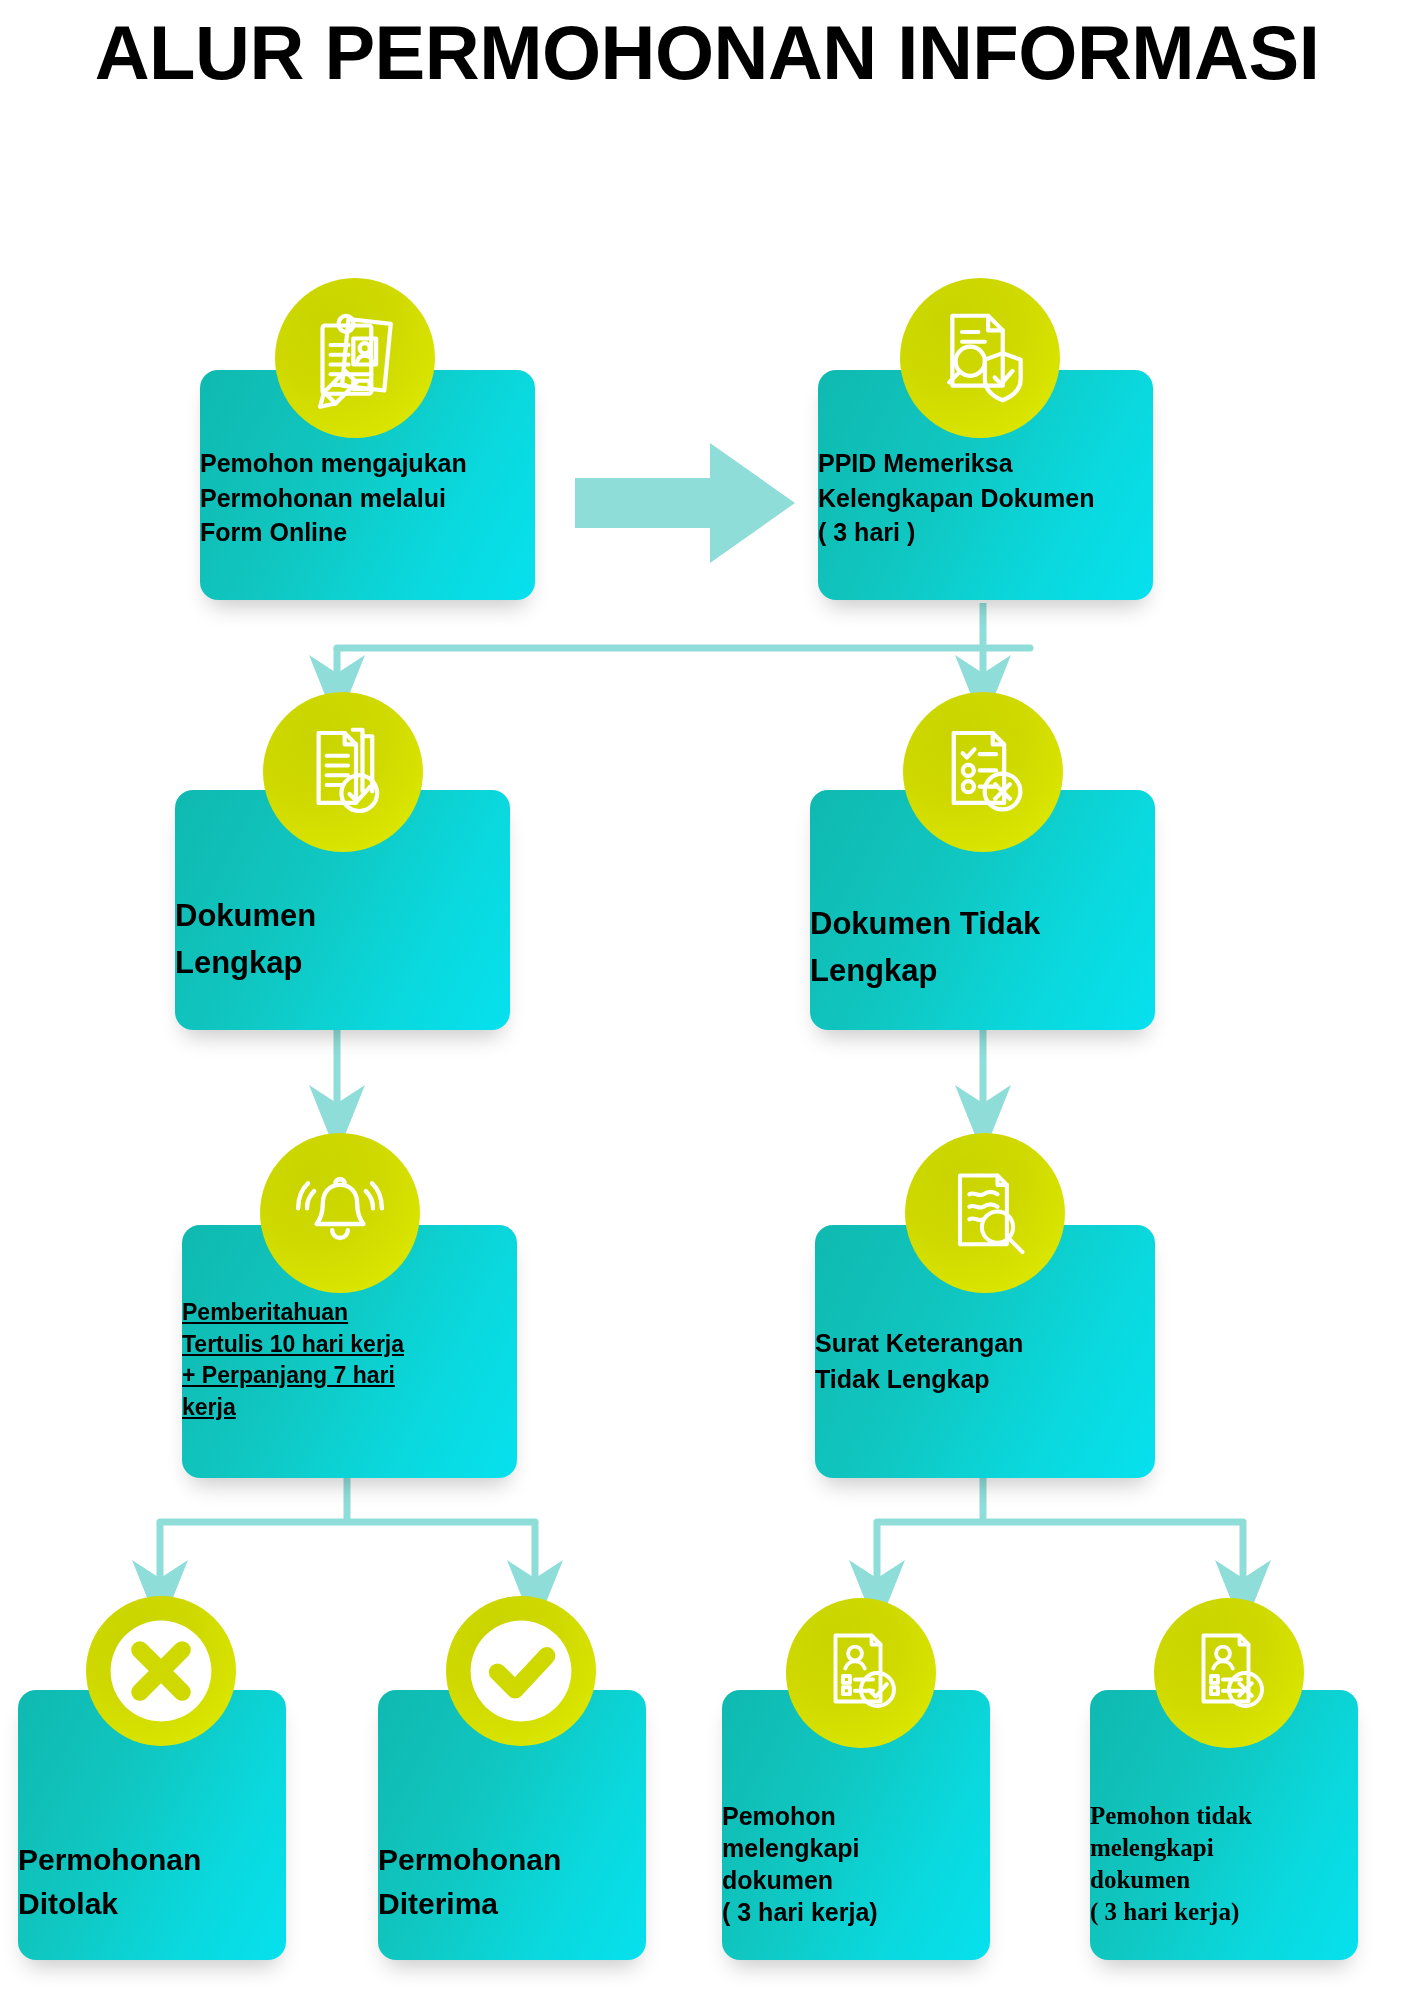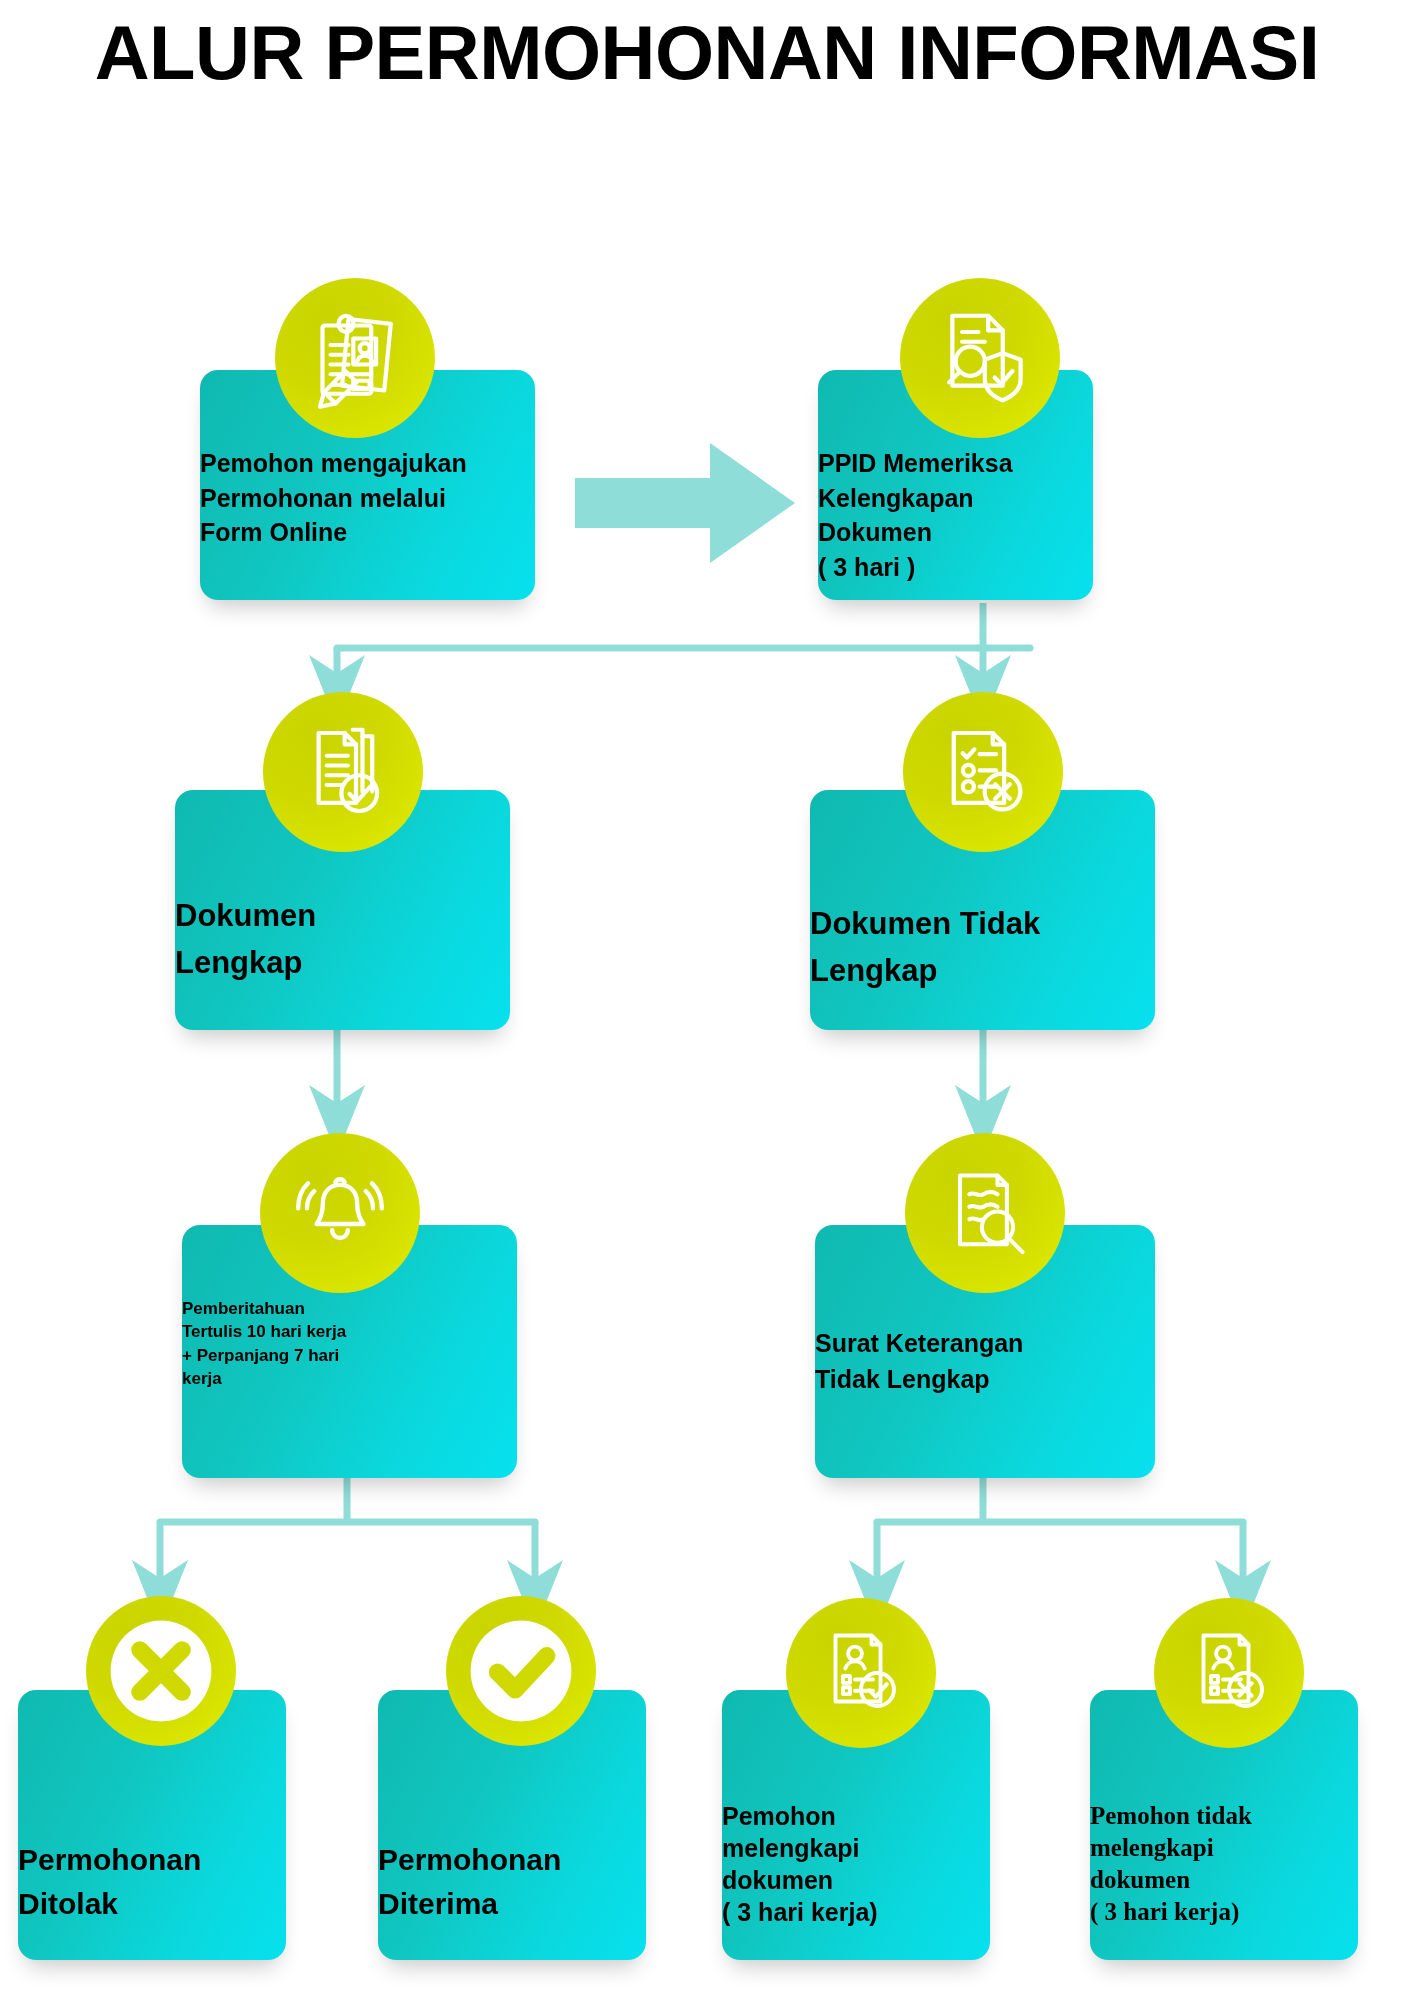--- a/index.html
+++ b/index.html
@@ -145,21 +145,21 @@
         <line x1="19" y1="48.5" x2="26" y2="48.5"></line>
         <path d="M26 40 L33 47 L20 60 L13 53 Z"></path>
         <path d="M13 53 L10.5 62 L20 60"></path>
       </svg>
     </div>
     <div class="card-text" style="top:76px; font-size:25px; line-height:1.38;">Pemohon mengajukan
 Permohonan melalui
 Form Online</div>
   </div>
 
-  <div class="node" style="left:818px; top:370px; width:275px; height:230px;">
+  <div class="node" style="left:818px; top:370px; width:335px; height:230px;">
     <div class="card"></div>
     <div class="badge" style="left:82px; top:-92px; width:160px; height:160px;">
       <svg width="104" height="104" viewBox="0 0 64 64" fill="none" stroke="#ffffff" stroke-width="2.6" stroke-linejoin="round" stroke-linecap="round">
         <path d="M15 6 h22 l9 9 v34 h-31 Z"></path>
         <path d="M37 6 v9 h9"></path>
         <line x1="21" y1="16" x2="31" y2="16"></line>
         <line x1="21" y1="22" x2="35" y2="22"></line>
         <circle cx="26" cy="34" r="9"></circle>
         <line x1="19.6" y1="40.4" x2="13" y2="47"></line>
         <path d="M46 29 l11 4 v12 c0 7 -6 11 -11 13 c-5 -2 -11 -6 -11 -13 v-12 Z" fill="none"></path>
@@ -219,21 +219,21 @@
         <path d="M32 14 c-7 0 -11 5 -11 12 c0 7 -2 10 -4 13 h30 c-2 -3 -4 -6 -4 -13
                  c0 -7 -4 -12 -11 -12 Z"></path>
         <path d="M29 12.5 a3.2 3.2 0 0 1 6 0"></path>
         <path d="M27 43 a5 5 0 0 0 10 0"></path>
         <path d="M15.5 18 c-3.2 3 -4.6 7 -4.6 11"></path>
         <path d="M11.5 13 c-4.5 4.2 -6.3 9.8 -6.3 16"></path>
         <path d="M48.5 18 c3.2 3 4.6 7 4.6 11"></path>
         <path d="M52.5 13 c4.5 4.2 6.3 9.8 6.3 16"></path>
       </svg>
     </div>
-    <div class="card-text" style="top:72px; font-size:17px; line-height:1.38;">Pemberitahuan
+    <div class="card-text" style="top:72px; font-size:23px; line-height:1.38;text-decoration:underline;">Pemberitahuan
 Tertulis 10 hari kerja
 + Perpanjang 7 hari
 kerja</div>
   </div>
 
   <div class="node" style="left:815px; top:1225px; width:340px; height:253px;">
     <div class="card"></div>
     <div class="badge" style="left:90px; top:-92px; width:160px; height:160px;">
       <svg width="100" height="100" viewBox="0 0 64 64" fill="none" stroke="#ffffff" stroke-width="2.6" stroke-linejoin="round" stroke-linecap="round">
         <path d="M16 8 h24 l6 6 v38 h-30 Z"></path>

